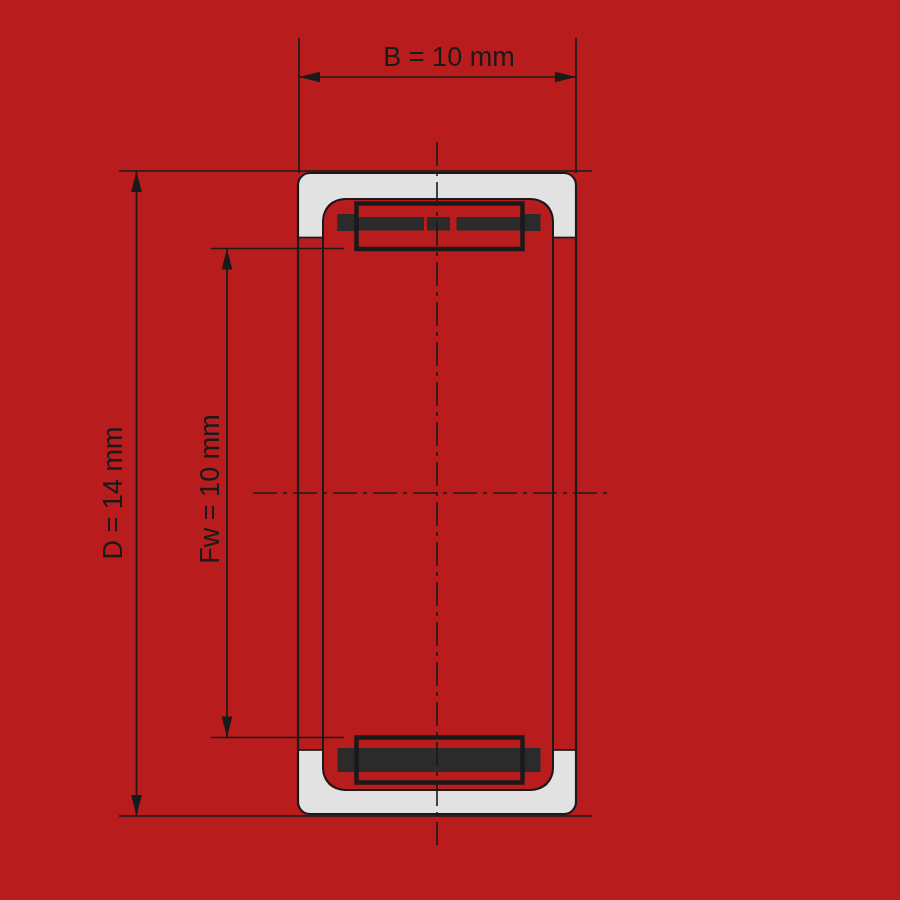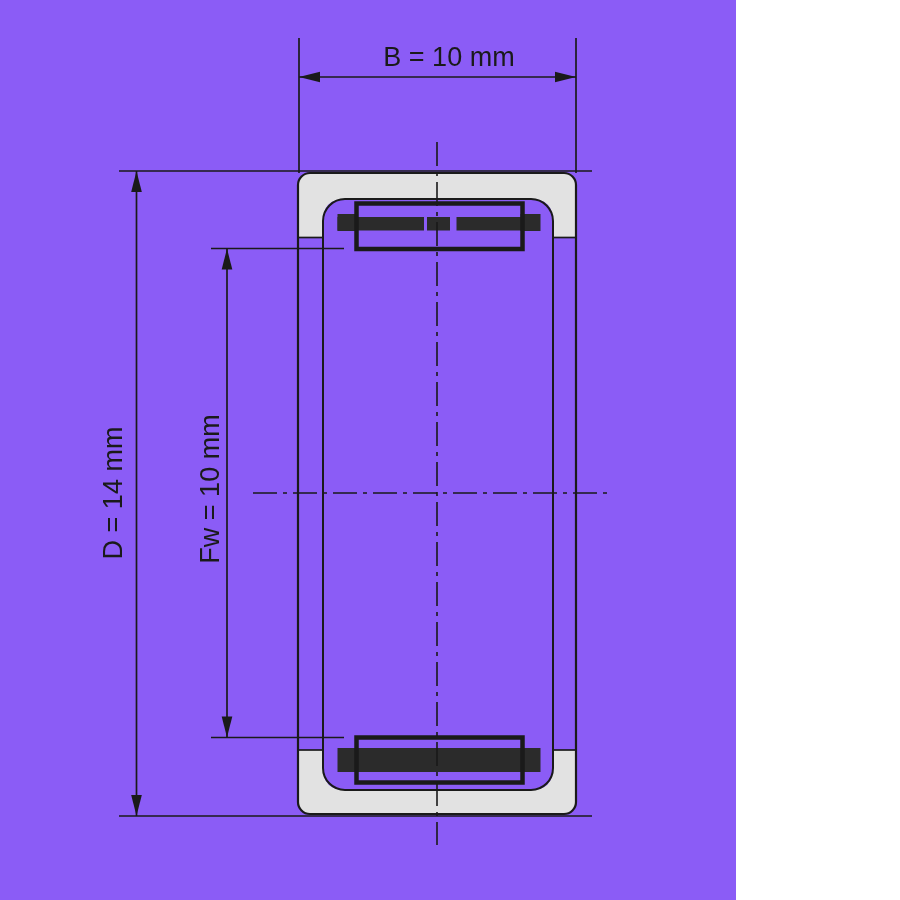--- a/index.html
+++ b/index.html
@@ -1,19 +1,19 @@
 <!DOCTYPE html>
 <html><head>
 <meta charset="utf-8">
 <style>
   html, body { margin: 0; padding: 0; background: #ffffff; }
   .stage {
     position: relative;
-    width: 736px; height: 900px;
-    background: #8b5cf6;
+    width: 900px; height: 900px;
+    background: #b91c1c;
     font-family: "Liberation Sans", sans-serif;
   }
   svg { display: block; }
   .ln   { stroke: #1a1a1a; fill: none; }
   .w17  { stroke-width: 1.7; }
   .w20  { stroke-width: 2.0; }
   .w22  { stroke-width: 2.2; }
   .cage { stroke: #1a1a1a; stroke-width: 4.5; fill: none; }
   .centerline { stroke: #1a1a1a; stroke-width: 1.6; fill: none;
                 stroke-dasharray: 24 6 4 6; }

